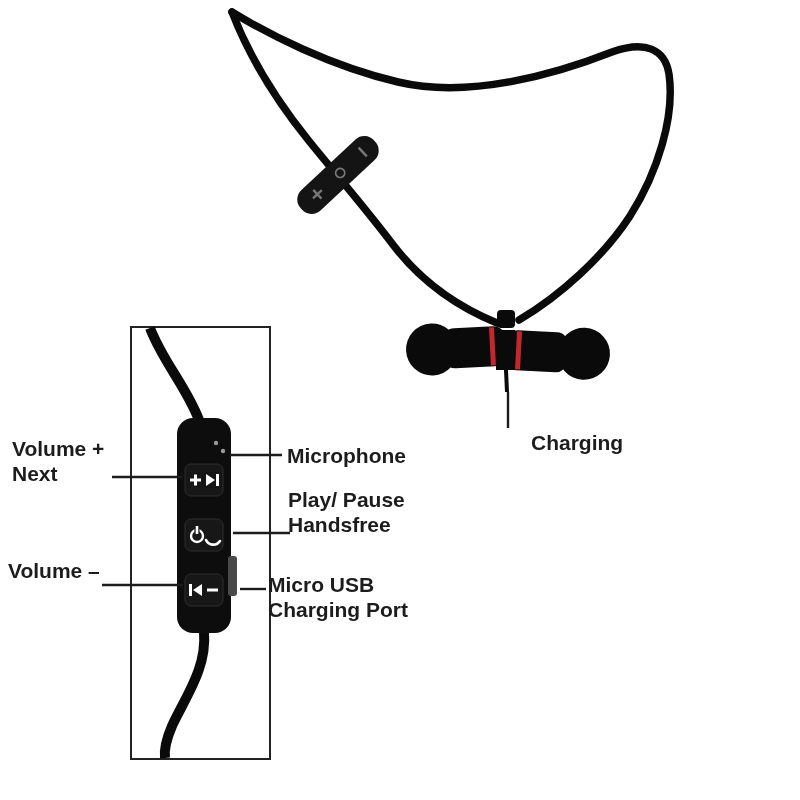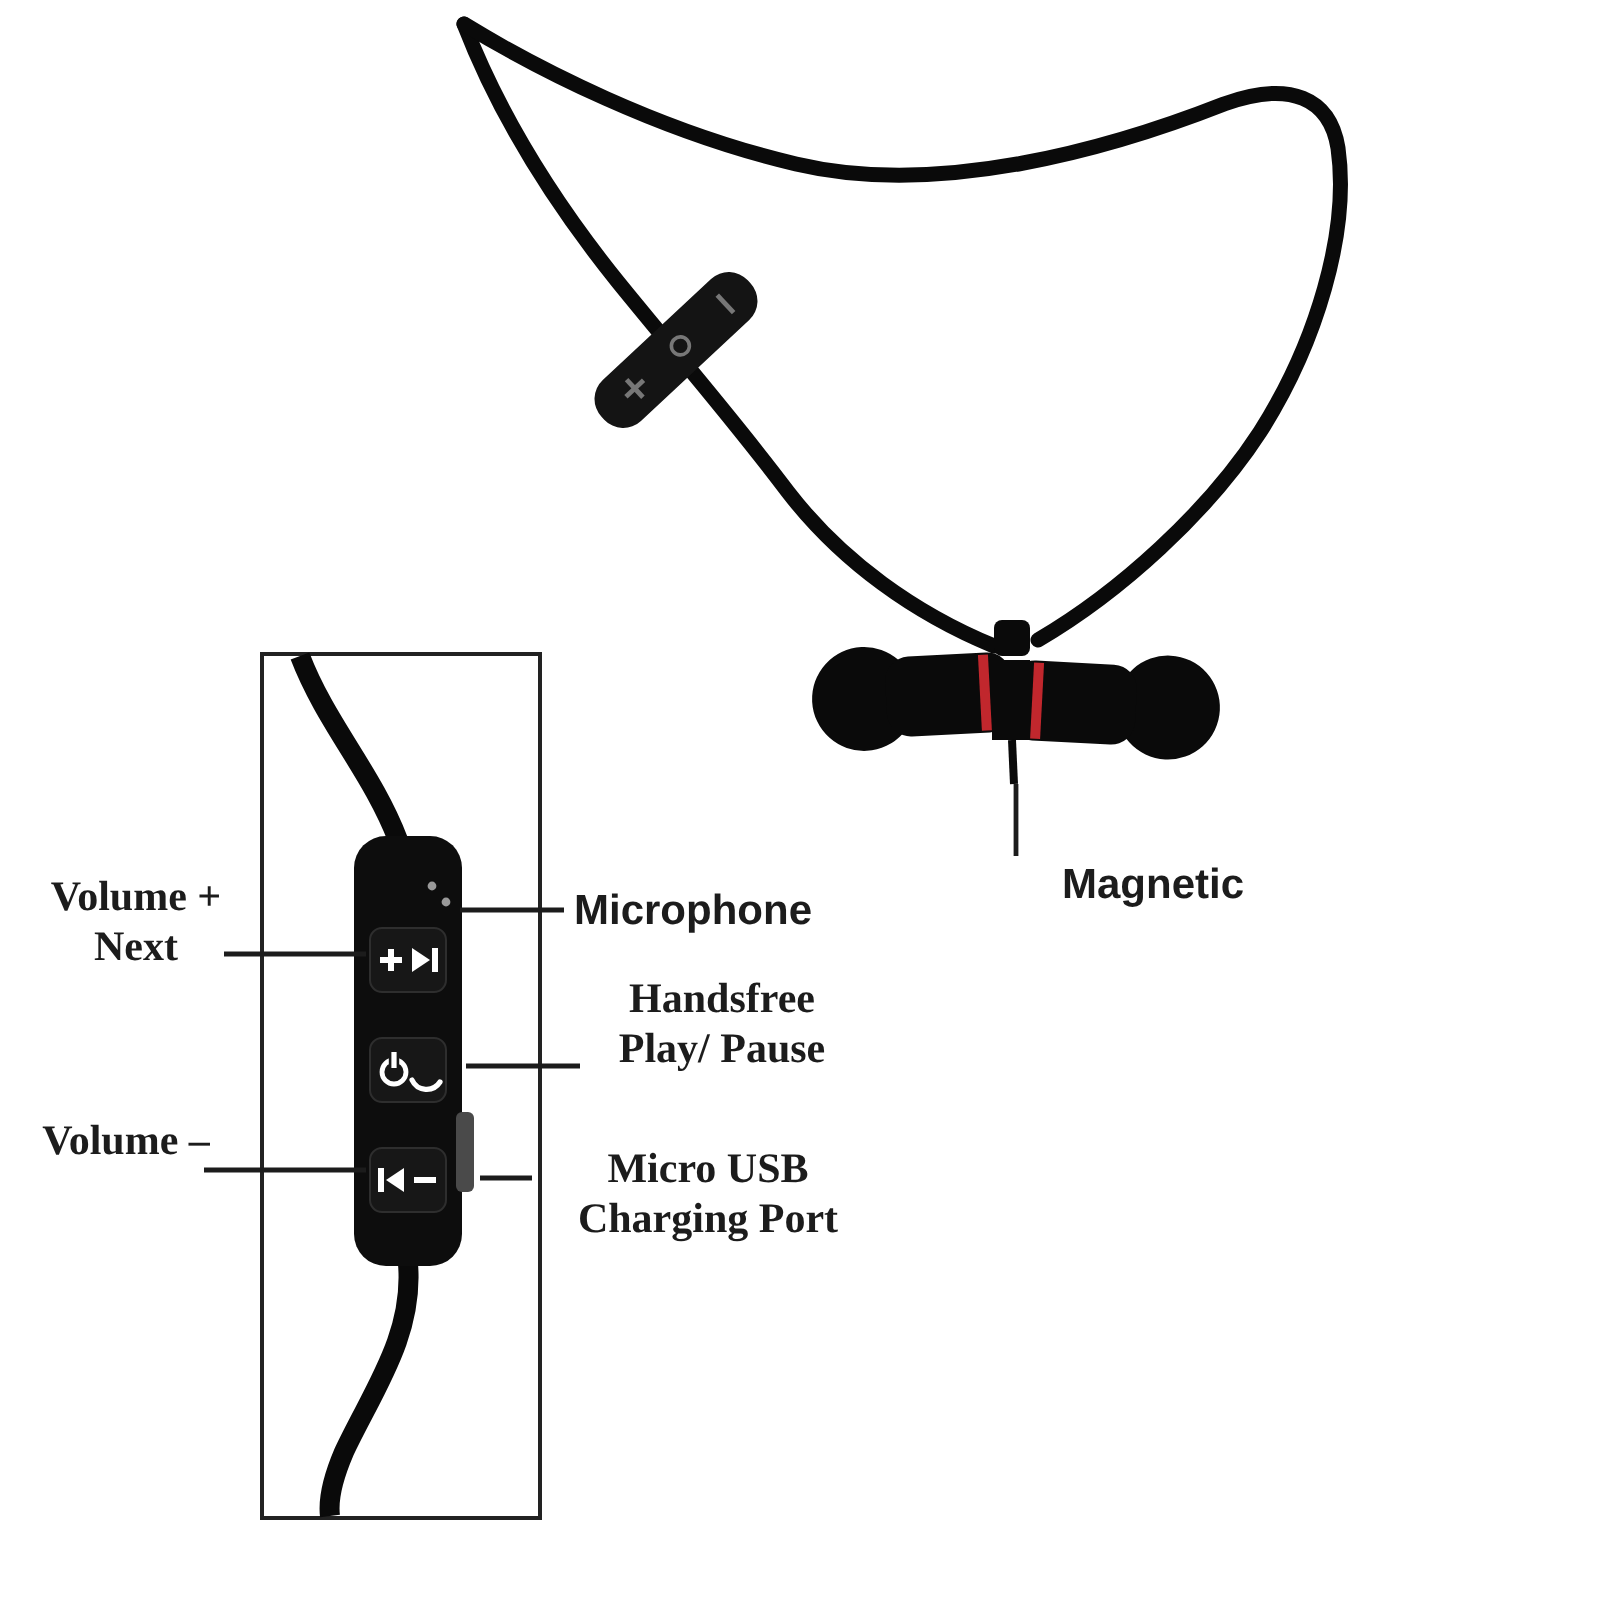--- a/index.html
+++ b/index.html
@@ -5,21 +5,21 @@
   html,body{margin:0;padding:0;}
   body{
     width:800px;height:800px;position:relative;background:#ffffff;
     font-family:"Liberation Sans",sans-serif;overflow:hidden;
   }
   #scene{position:absolute;left:0;top:0;}
   .label{
     position:absolute;font-weight:700;font-size:21px;line-height:25px;
     color:#1c1c1c;
   }
-  .center{text-align:center;font-family:Liberation Serif, serif;}
+  .center{}
 </style>
 </head>
 <body>
 
 <svg id="scene" width="800" height="800" viewBox="0 0 800 800">
 
   <g fill="none" stroke="#0a0a0a" stroke-width="7.5" stroke-linecap="round">
     <path d="M232,12 C249,56 276,100 309,141 C339,178 367,210 394,246 C421,281 458,307 497,323"></path>
     <path d="M232,12 C268,34 330,66 398,82 C470,99 556,74 612,52 C645,40 665,49 669,74 C675,116 658,172 630,216 C604,256 560,296 519,320"></path>
   </g>
@@ -101,24 +101,24 @@
 
 <div class="label center" style="left:8px;top:558px;width:110px;">
   <div>Volume –</div>
 </div>
 
 <div class="label" style="left:287px;top:443px;width:150px;">
   <div>Microphone</div>
 </div>
 
 <div class="label center" style="left:288px;top:487px;width:146px;">
+  <div>Play/ Pause</div>
   <div>Handsfree</div>
-  <div>Play/ Pause</div>
 </div>
 
 <div class="label center" style="left:268px;top:572px;width:172px;">
   <div>Micro USB</div>
   <div>Charging Port</div>
 </div>
 
 <div class="label" style="left:531px;top:430px;width:130px;">
-  <div>Magnetic</div>
+  <div>Charging</div>
 </div>
 
 </body></html>

